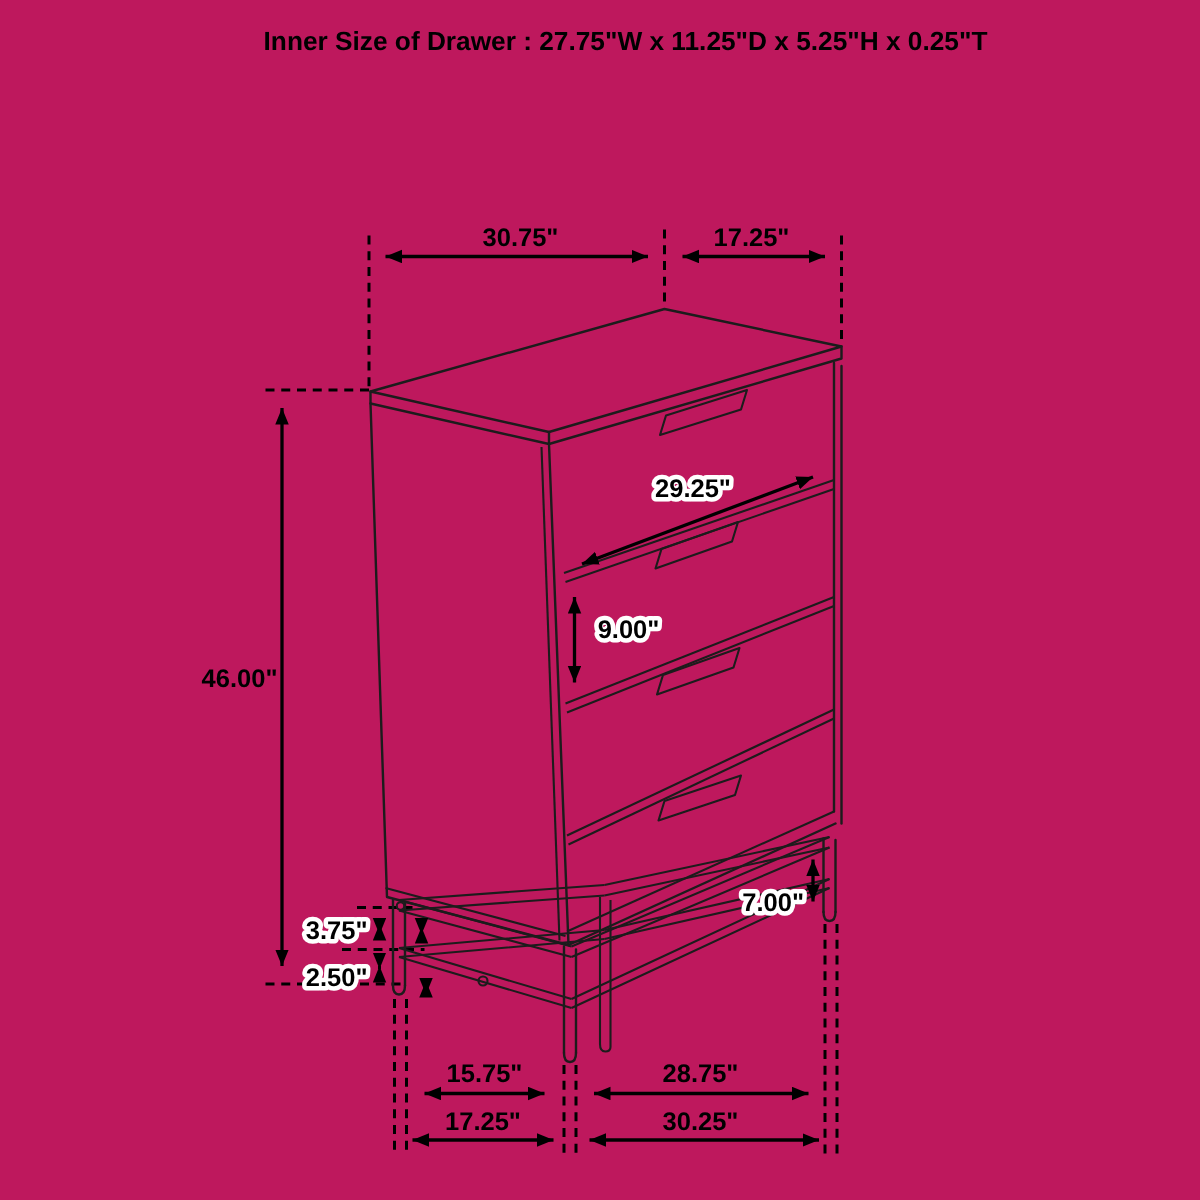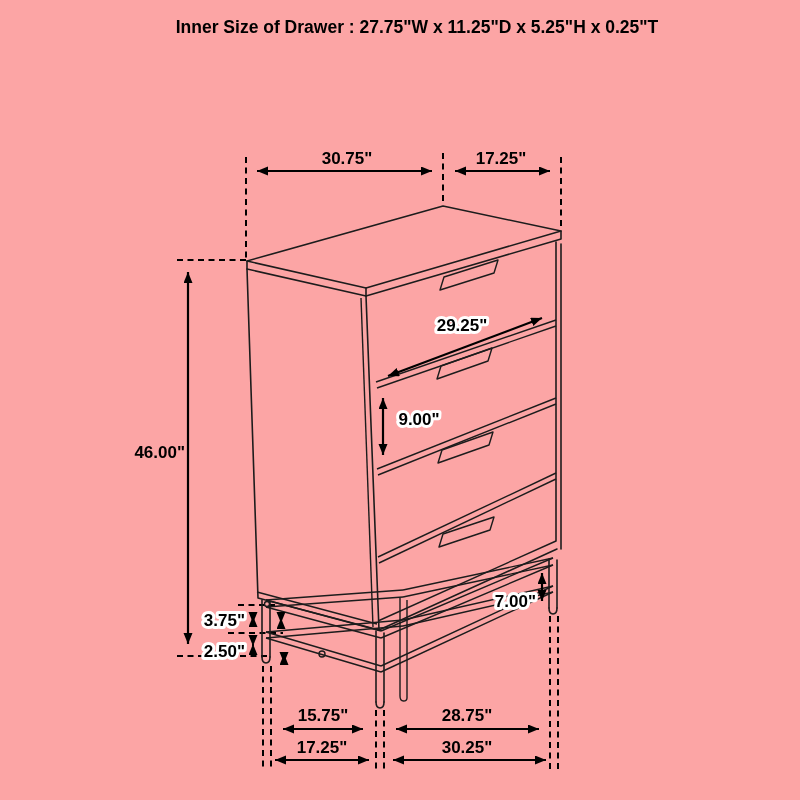--- a/index.html
+++ b/index.html
@@ -1,16 +1,16 @@
 <!DOCTYPE html>
 <html><head>
 <meta charset="utf-8">
 <style>
   html,body{margin:0;padding:0;background:#ffffff;}
-  #stage{position:relative;width:800px;height:800px;background:#fca5a5;overflow:hidden;
+  #stage{position:relative;width:800px;height:800px;background:#be185d;overflow:hidden;
          font-family:"Liberation Sans", sans-serif;}
   svg{position:absolute;left:0;top:0;}
   .art{stroke:#1c1c1c;stroke-width:1.6;fill:none;stroke-linejoin:round;stroke-linecap:round;}
   .artthin{stroke:#1c1c1c;stroke-width:1.4;fill:none;stroke-linejoin:round;}
   .dim{stroke:#000;stroke-width:2.2;fill:none;}
   .dimsm{stroke:#000;stroke-width:2;fill:none;}
   .dash{stroke:#000;stroke-width:2;fill:none;stroke-dasharray:6 4.5;}
   .lbl{font-family:"Liberation Sans", sans-serif;font-size:17px;font-weight:700;fill:#000;}
   .ttl{font-family:"Liberation Sans", sans-serif;font-size:17.5px;font-weight:700;fill:#000;}
   .halo{paint-order:stroke;stroke:#ffffff;stroke-width:6px;stroke-linejoin:round;}

